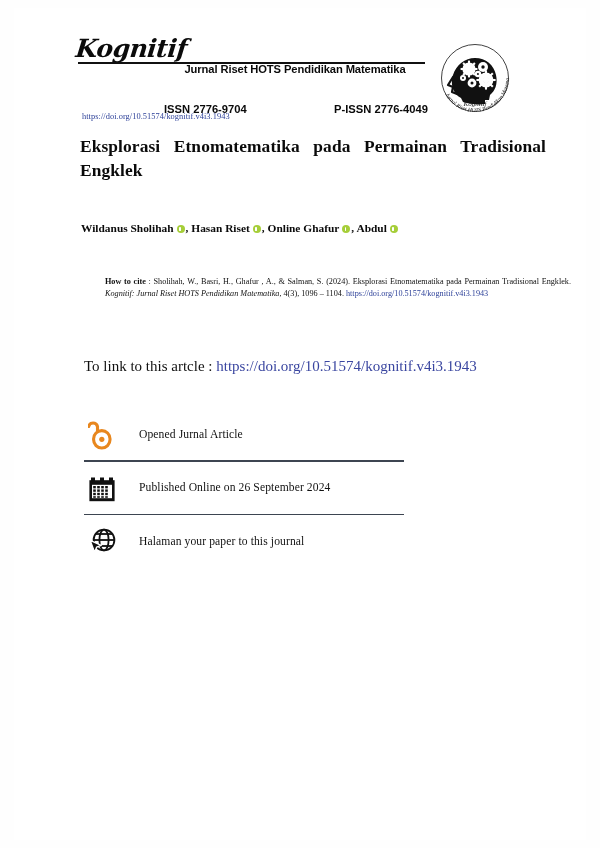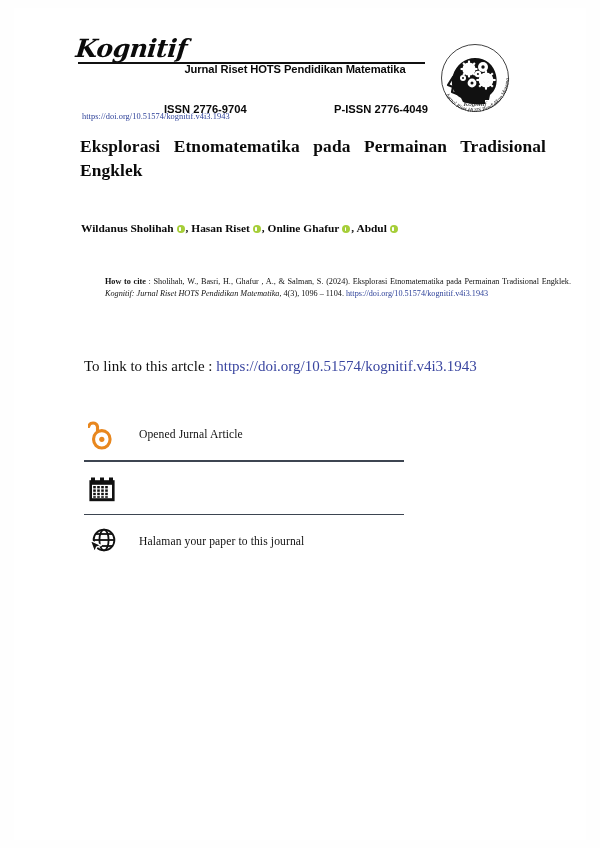--- a/index.html
+++ b/index.html
@@ -346,20 +346,21 @@
             <rect x="9.2" y="19.8" width="2.6" height="2.4"></rect>
             <rect x="13.2" y="19.8" width="2.6" height="2.4"></rect>
             <rect x="17.2" y="19.8" width="2.6" height="2.4"></rect>
             <rect x="5.2" y="23.2" width="2.6" height="1.6"></rect>
             <rect x="9.2" y="23.2" width="2.6" height="1.6"></rect>
             <rect x="13.2" y="23.2" width="2.6" height="1.6"></rect>
             <rect x="17.2" y="23.2" width="2.6" height="1.6"></rect>
           </g>
         </svg>
       </div>
+      <div class="label">Published Online on 26 September 2024</div>
     </div>
 
     <div class="divider"></div>
 
     <div class="inforow">
       <div class="icon">
         <svg width="30" height="30" viewBox="0 0 30 30">
           <g stroke="#111" stroke-width="1.8" fill="none">
             <circle cx="16" cy="14" r="10.4"></circle>
             <ellipse cx="16" cy="14" rx="4.6" ry="10.4"></ellipse>

